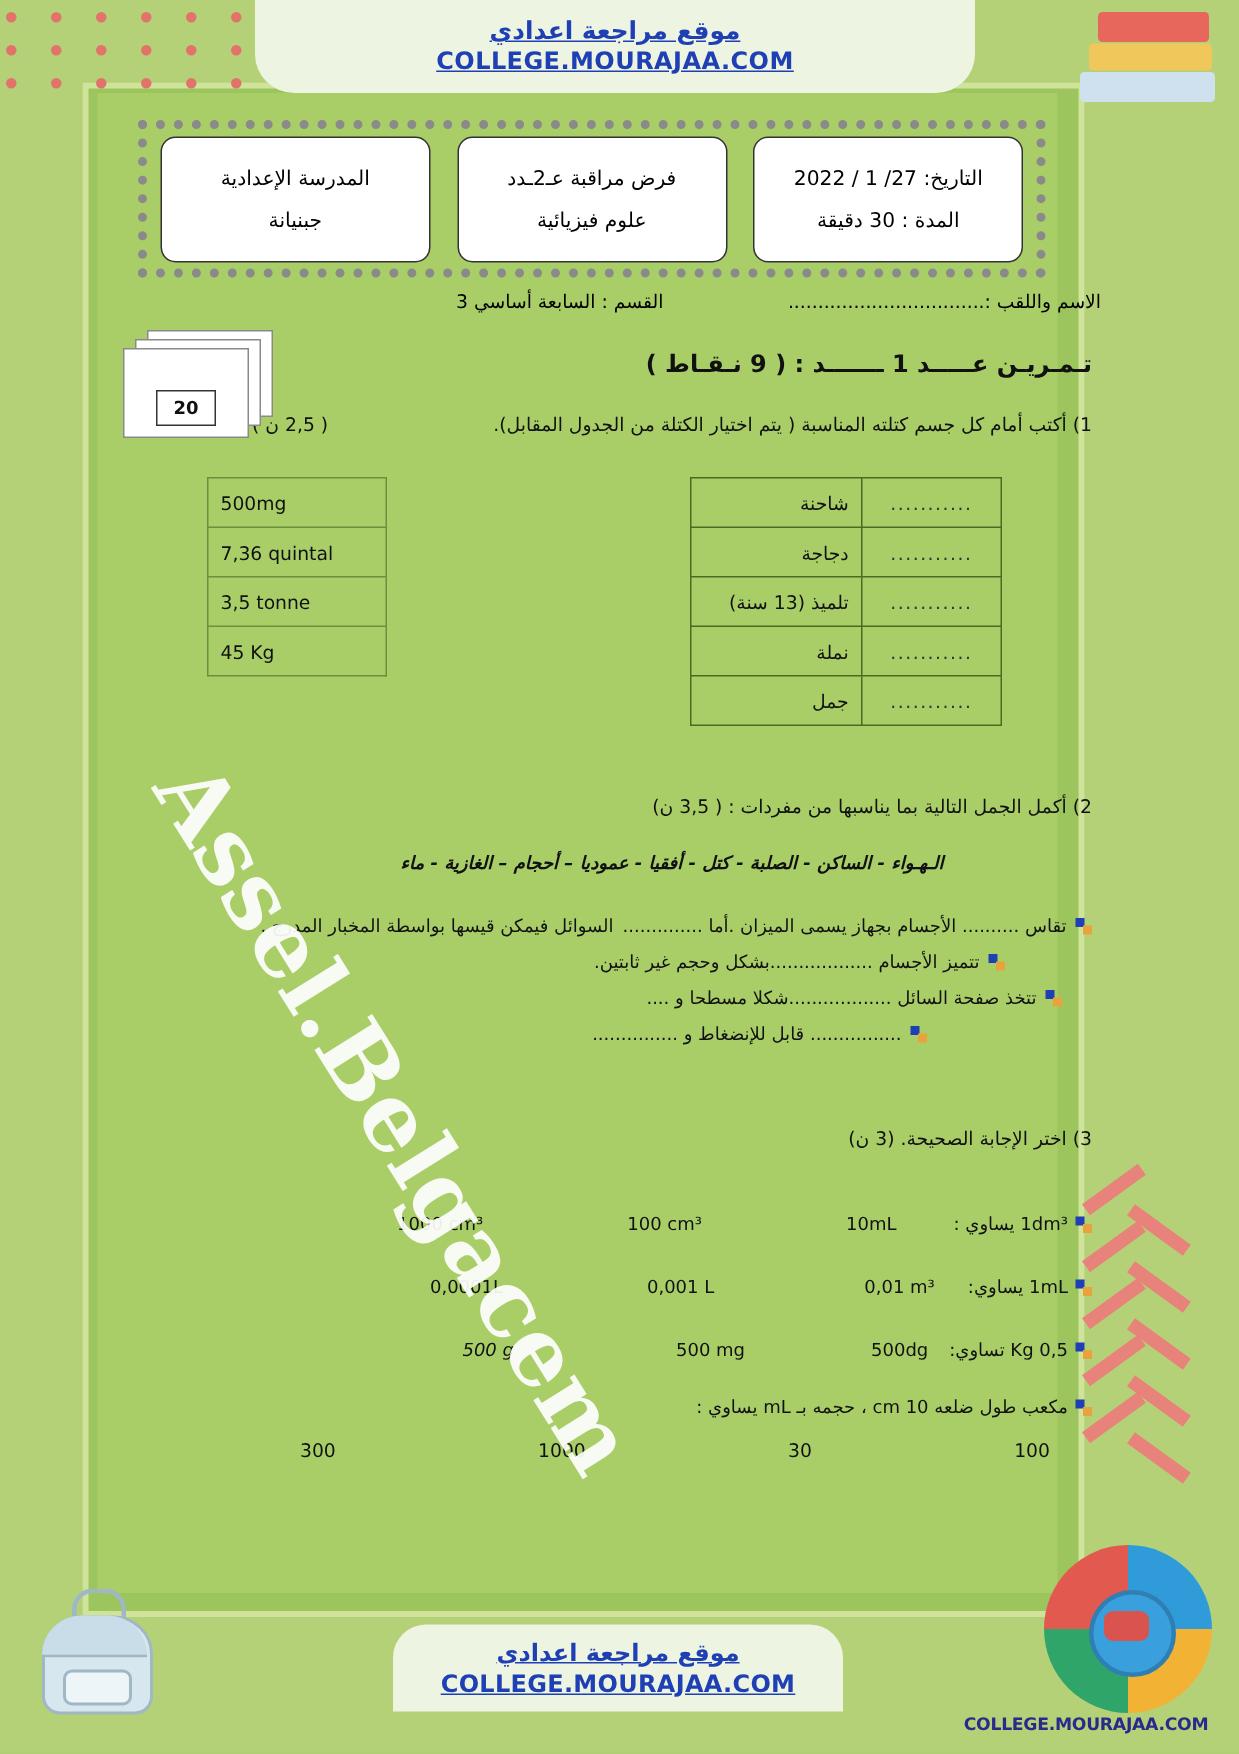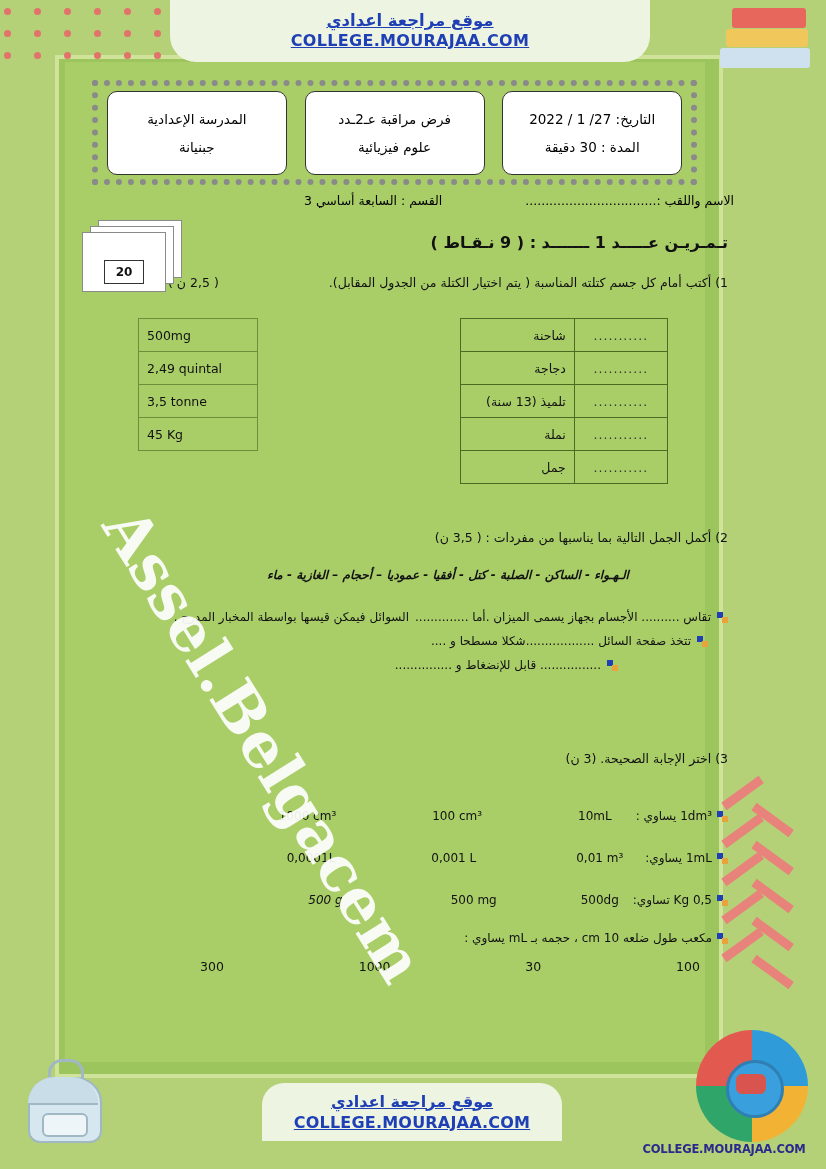--- a/index.html
+++ b/index.html
@@ -127,21 +127,21 @@
   .ft{white-space:nowrap;}
   .ind2{margin-right:58px;}
   .ind3{margin-right:20px;}
   .ind4{margin-right:110px;}
 
   
   .mcq{position:absolute;top:795px;right:98px;width:570px;z-index:4;}
   .mcq-row{display:flex;flex-direction:row;align-items:center;font-size:12px;color:#111;height:42px;}
   .mcq-q{white-space:nowrap;display:flex;align-items:center;gap:5px;}
   .mcq-opt{direction:ltr;white-space:nowrap;}
-  .o1{margin-right:24px;}
+  .o1{margin-right:38px;}
   .o2{margin-right:96px;}
   .o3{margin-right:96px;}
   .mcq-row2 .o1{margin-right:22px;}
   .mcq-row2 .o2{margin-right:100px;}
   .mcq-row2 .o3{margin-right:96px;}
   .mcq-row3 .o1{margin-right:14px;}
   .mcq-row3 .o2{margin-right:84px;}
   .mcq-row3 .o3{margin-right:108px;font-style:italic;}
   .mcq-last-q{display:flex;align-items:center;gap:5px;justify-content:flex-start;
     font-size:12px;color:#111;margin-top:10px;}
@@ -294,21 +294,21 @@
   <span class="marks">( 2,5 ن )</span>
   <span>1) أكتب أمام كل جسم كتلته المناسبة ( يتم اختيار الكتلة من الجدول المقابل).</span>
 </div>
 
 <table class="mass-table">
     <tbody id="mass-body">
       <tr>
         <td>500mg</td>
       </tr>
       <tr>
-        <td>2,49 quintal</td>
+        <td>7,36 quintal</td>
       </tr>
       <tr>
         <td>3,5 tonne</td>
       </tr>
       <tr>
         <td>45 Kg</td>
       </tr>
     </tbody>
   </table>
 <table class="obj-table">
@@ -337,20 +337,24 @@
   </table>
 
 <div class="q-line" id="q2">2) أكمل الجمل التالية بما يناسبها من مفردات :  ( 3,5 ن)</div>
 <div class="wordbank">الـهـواء   -   الساكن  -  الصلبة  -  كتل  -  أفقيا   -  عموديا – أحجام – الغازية - ماء</div>
 
 <div class="fills">
   <div class="fill-row">
     <span class="bullet"></span>
     <span class="ft">تقاس .......... الأجسام بجهاز يسمى الميزان .أما ..............</span>
     <span class="ft">السوائل فيمكن قيسها بواسطة المخبار المدرج .</span>
+  </div>
+  <div class="fill-row ind2">
+    <span class="bullet"></span>
+    <span class="ft">تتميز الأجسام ..................بشكل وحجم غير ثابتين.</span>
   </div>
   <div class="fill-row ind3">
     <span class="bullet"></span>
     <span class="ft">تتخذ صفحة السائل ..................شكلا مسطحا و ....</span>
   </div>
   <div class="fill-row ind4">
     <span class="bullet"></span>
     <span class="ft">................ قابل للإنضغاط و ...............</span>
   </div>
 </div>

